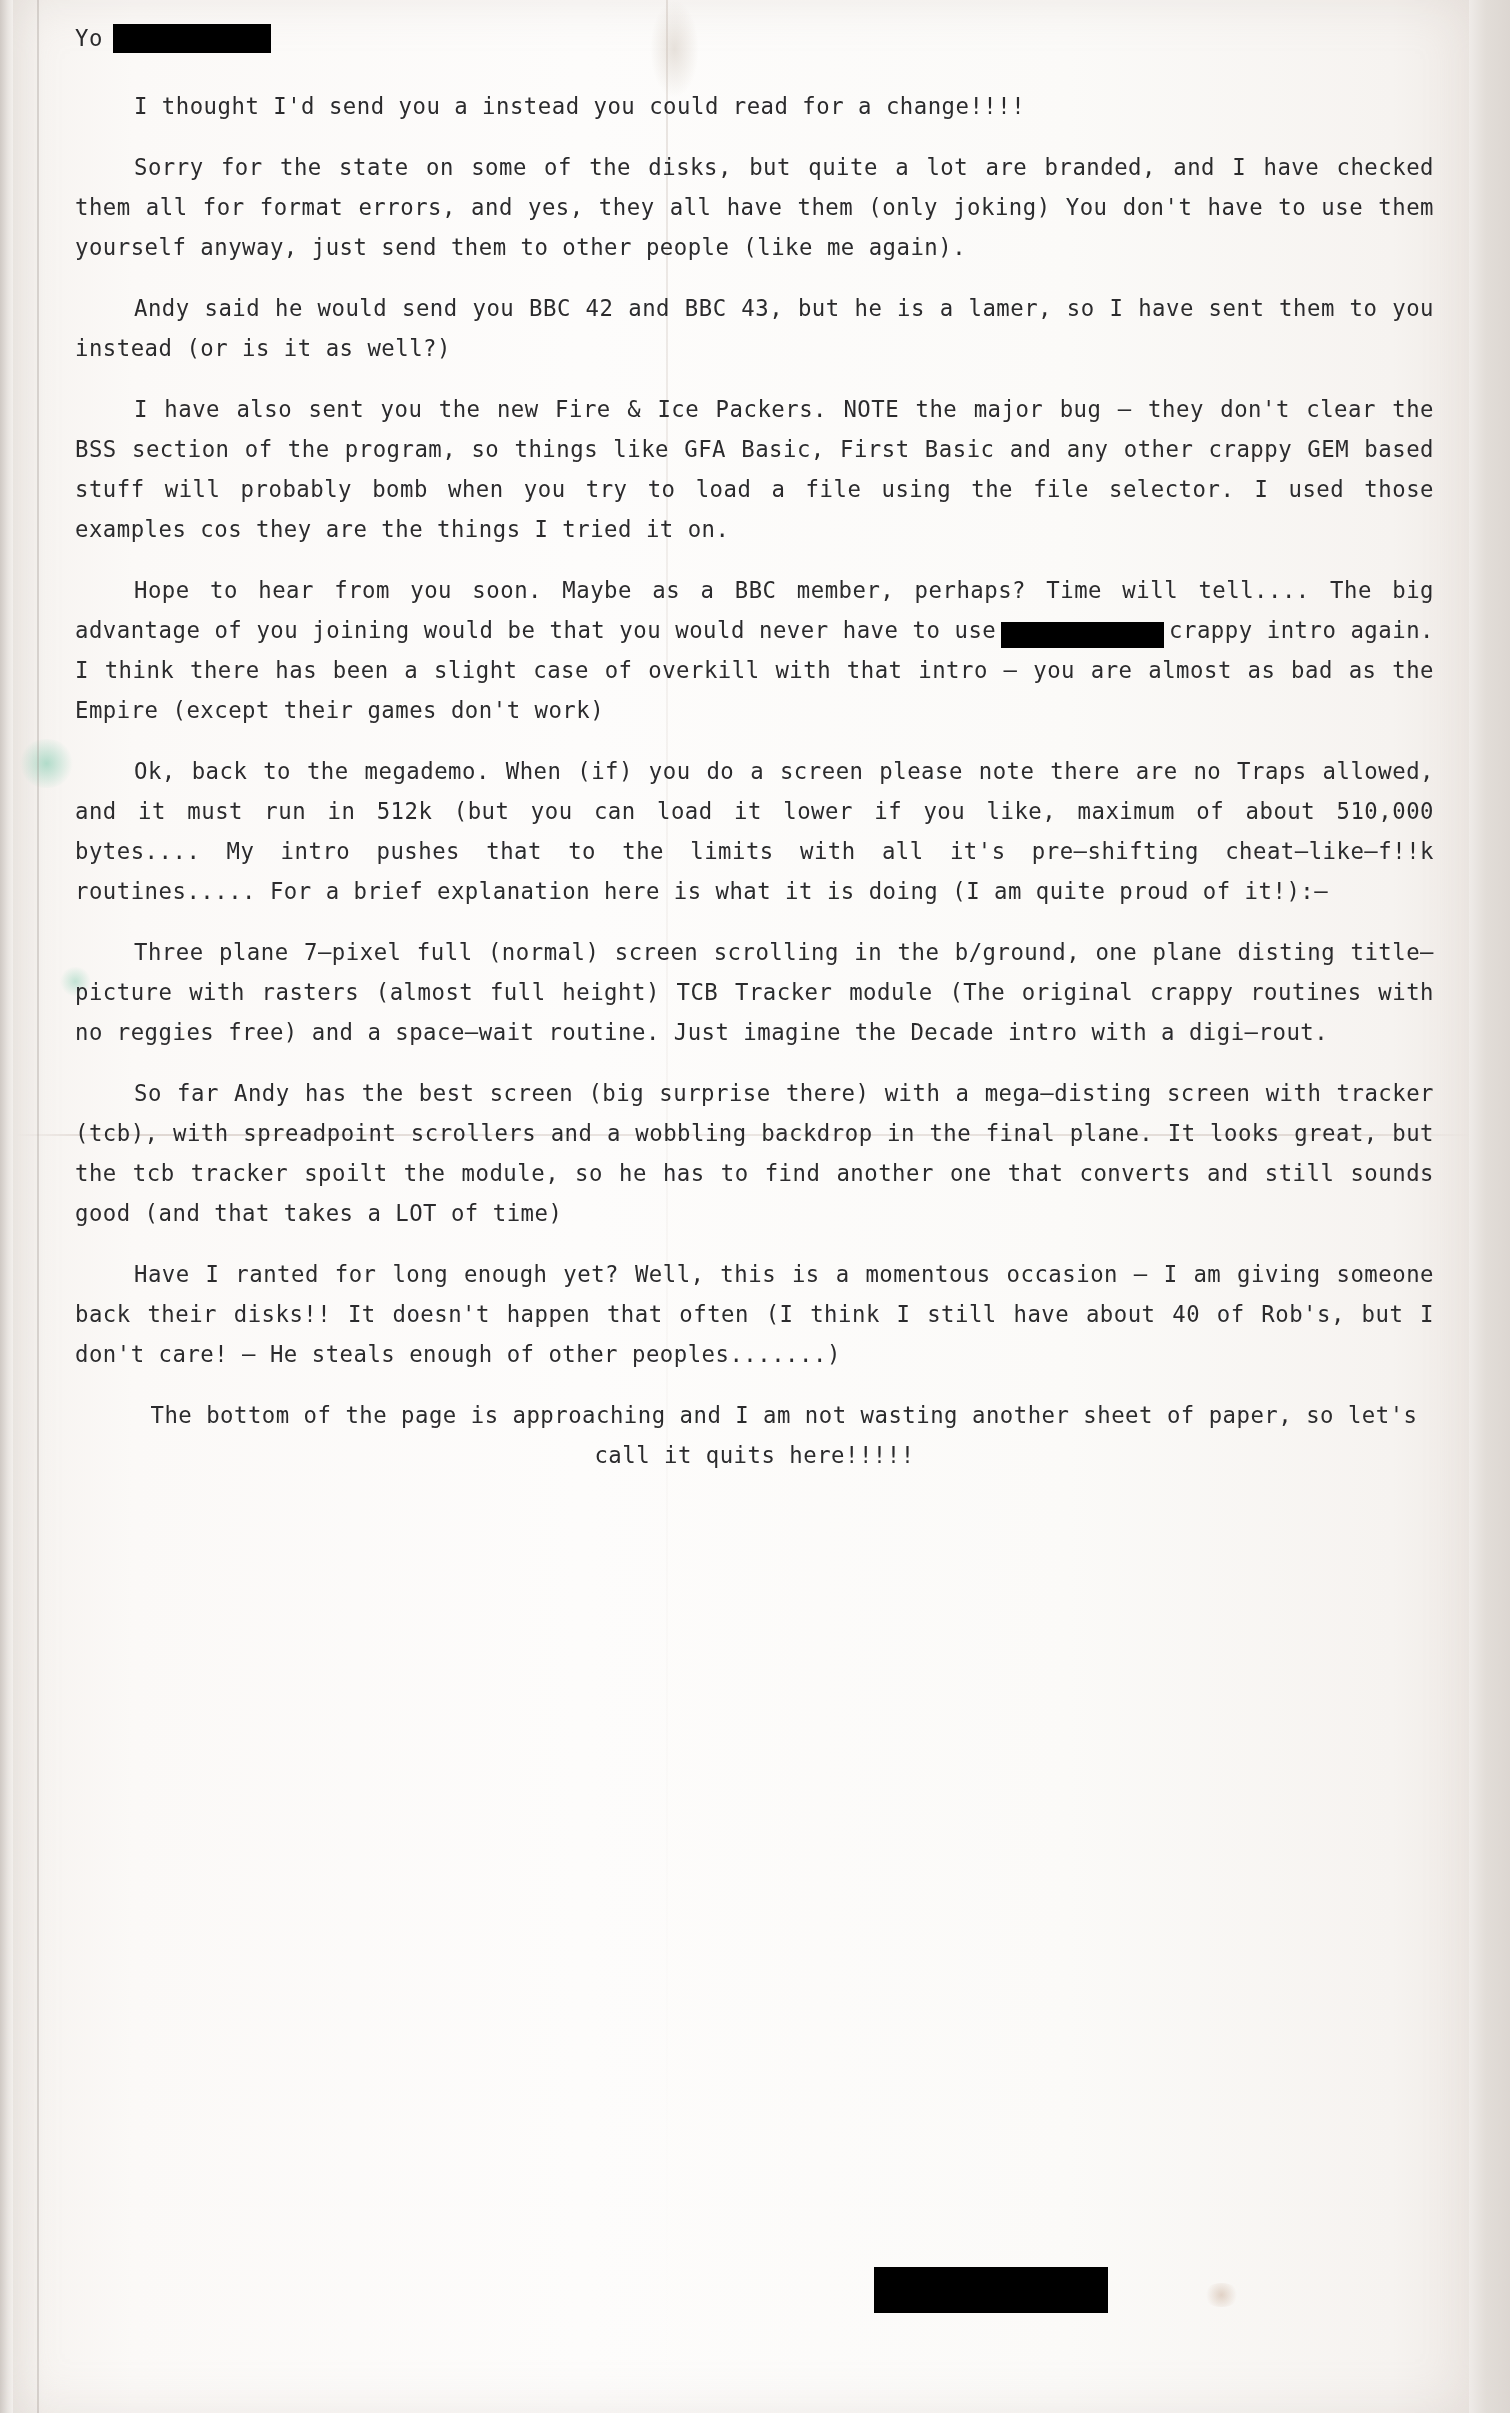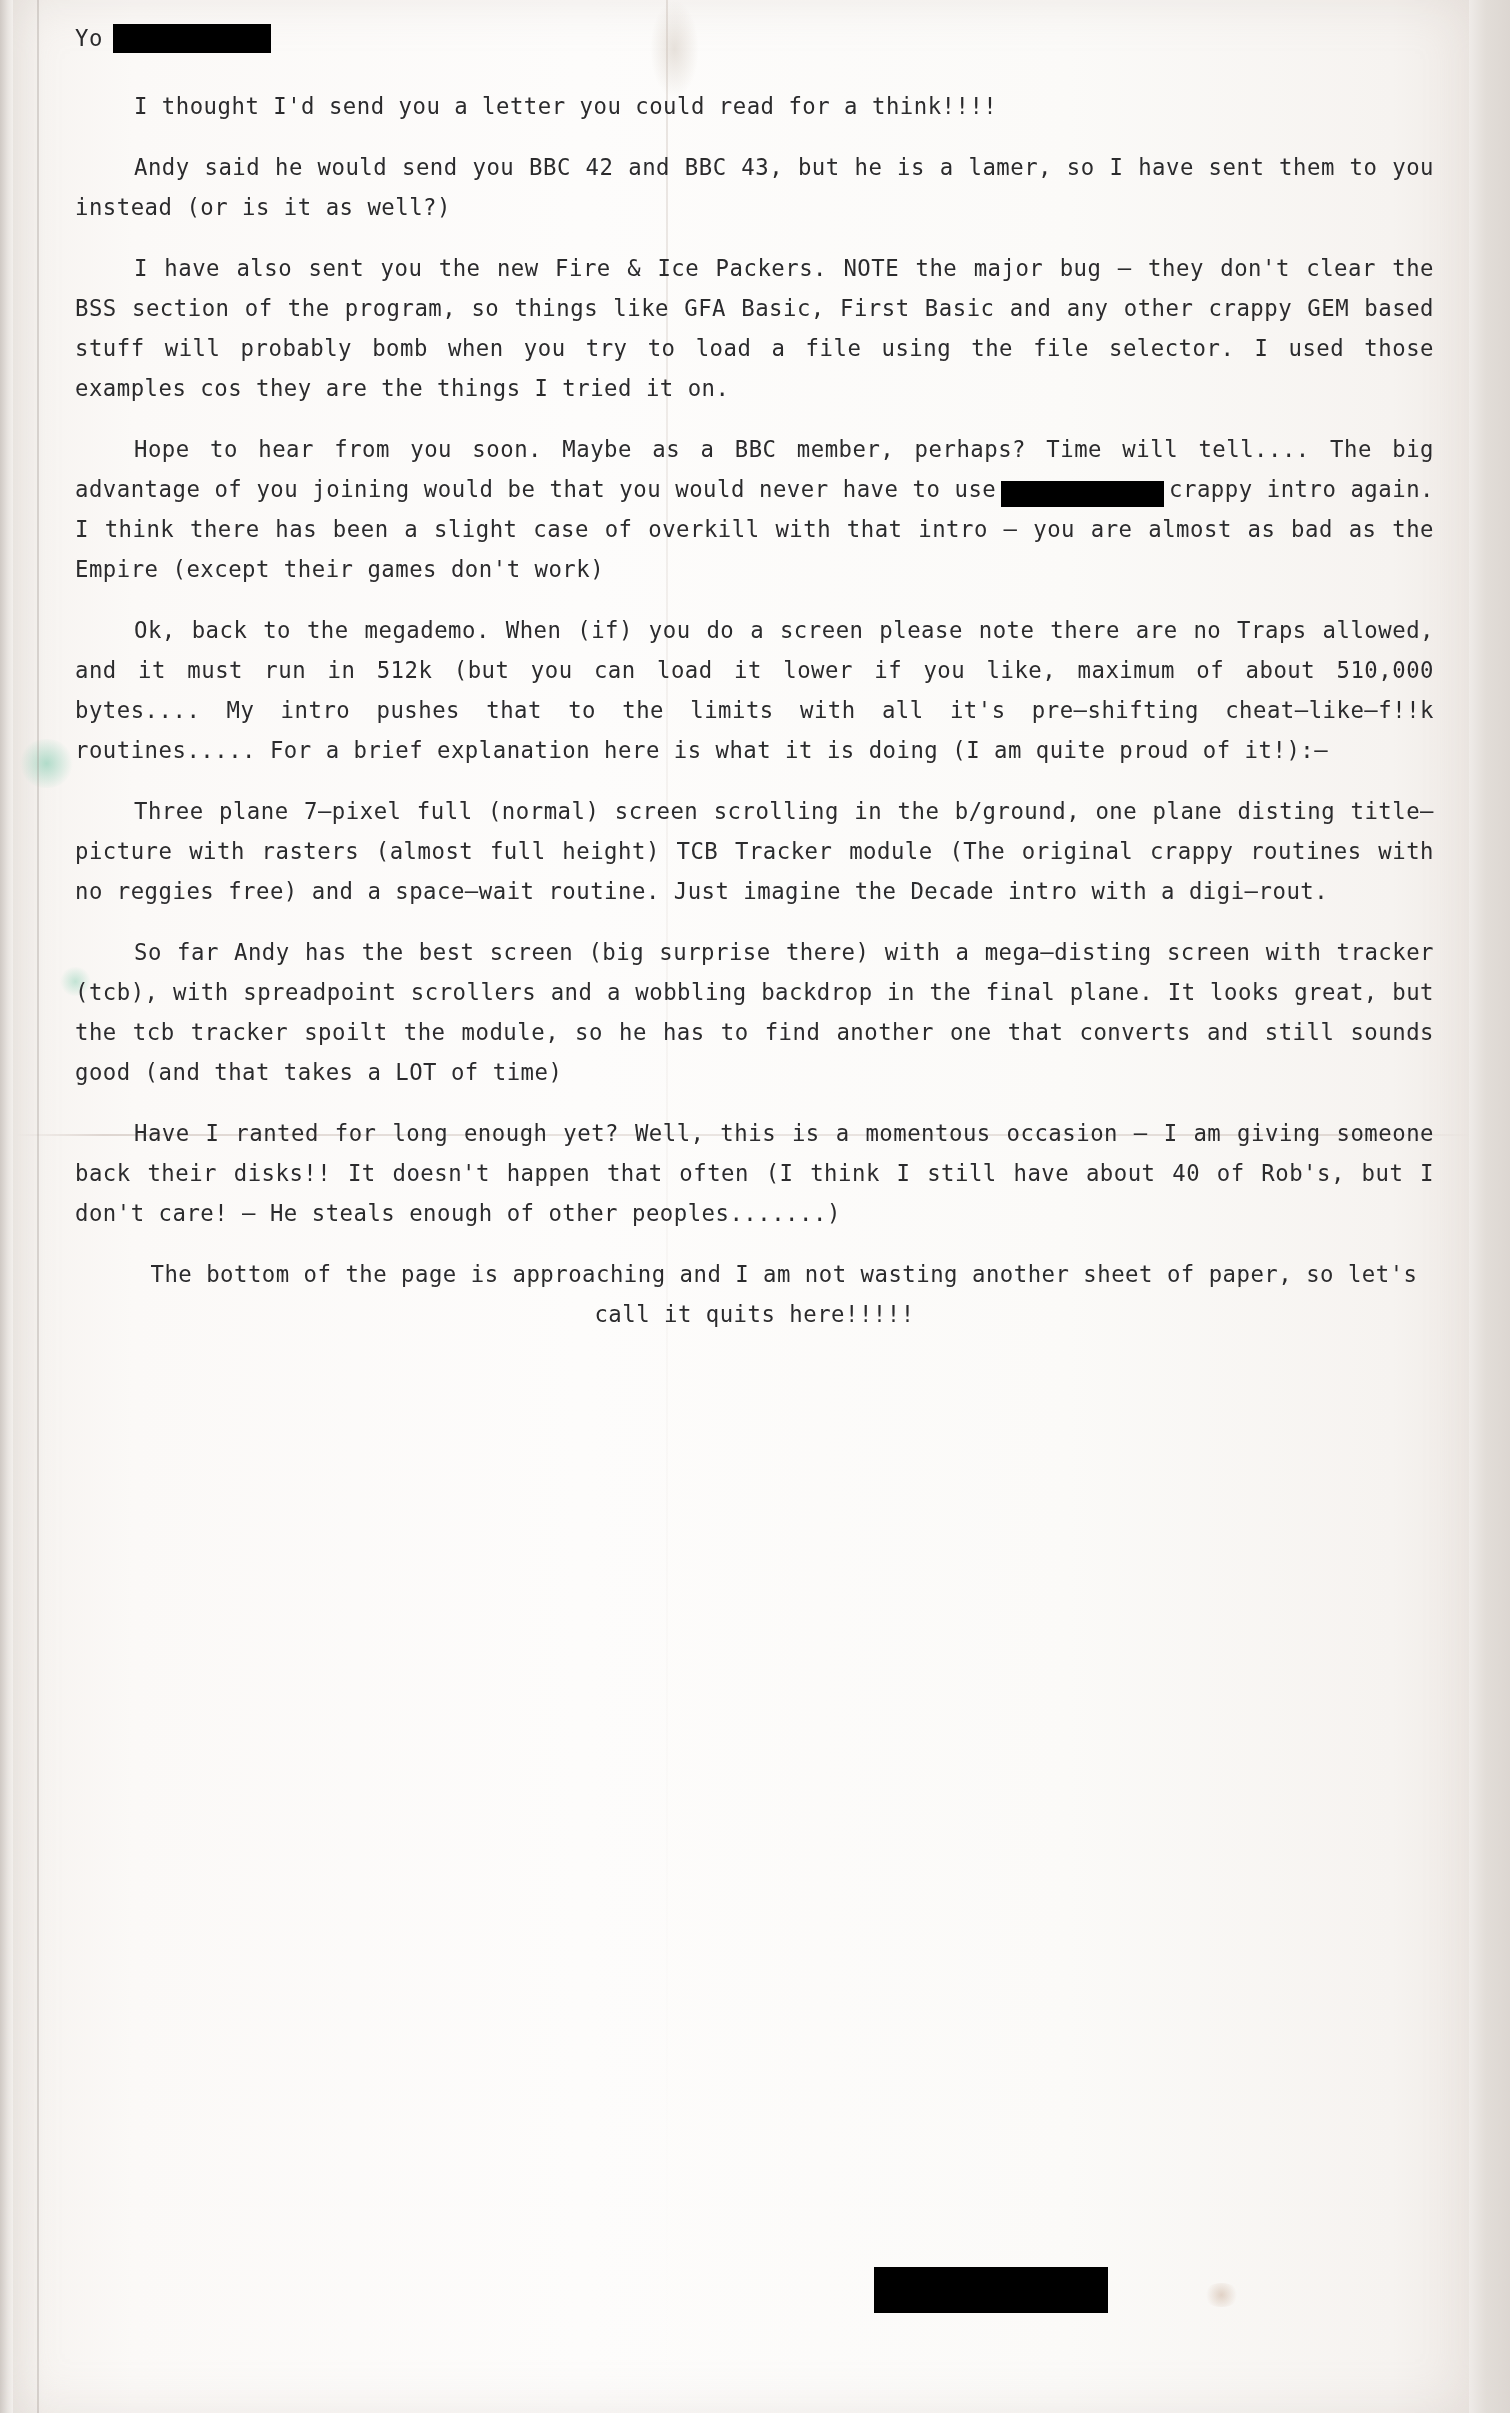--- a/index.html
+++ b/index.html
@@ -176,22 +176,23 @@
   <div class="left-edge-line"></div>
   <div class="right-edge"></div>
 
   <div class="letter">
 
     <div class="greeting">
       <span class="greeting-word">Yo</span>
       <span class="redact redact-name"></span>
     </div>
 
-    <p class="para first-line-indent">I  thought  I'd  send  you a letter  you  could  read  for  a think!!!!</p>
-
+    <p class="para first-line-indent">I  thought  I'd  send  you a instead  you  could  read  for  a change!!!!</p>
+
+    <p class="para first-line-indent">Sorry for the state on some of the disks, but quite a lot are branded,  and I have checked them all for format errors,  and yes, they  all  have  them (only joking) You don't  have  to  use  them yourself anyway, just send them to other people (like me again).</p>
 
     <p class="para first-line-indent">Andy  said he would send you BBC 42 and BBC 43,  but he is  a lamer, so I have sent them to you instead (or is it as well?)</p>
 
     <p class="para first-line-indent">I  have also sent you the new Fire &amp; Ice  Packers.  NOTE  the major  bug — they don't clear the BSS section of the  program,  so things like GFA Basic,  First Basic and any other crappy GEM based stuff  will  probably bomb when you try to load a file  using  the file  selector.  I used those examples cos they are the  things  I tried it on.</p>
 
     <p class="para first-line-indent"><span>Hope to hear from you soon. Maybe as a BBC member, perhaps? Time will tell....     The big advantage of you joining would be that you would never have to use</span><span class="redact redact-inline"></span><span>crappy intro again. I think  there has been a slight case of overkill with that intro  — you  are  almost as bad as the Empire (except  their  games  don't work)</span></p>
 
     <p class="para first-line-indent">Ok,  back to the megademo.  When  (if) you do a screen please note there are no Traps allowed,  and it must run in 512k (but you can load it lower if you like,  maximum of about 510,000 bytes.... My  intro  pushes that to the limits with  all  it's  pre—shifting cheat—like—f!!k  routines.....    For a brief explanation here  is what it is doing (I am quite proud of it!):—</p>
 
     <p class="para first-line-indent">Three  plane  7—pixel full (normal) screen scrolling  in  the b/ground,  one  plane disting title—picture with  rasters  (almost full height) TCB Tracker module (The original crappy routines with no reggies free) and a space—wait routine. Just imagine the Decade intro with a digi—rout.</p>

